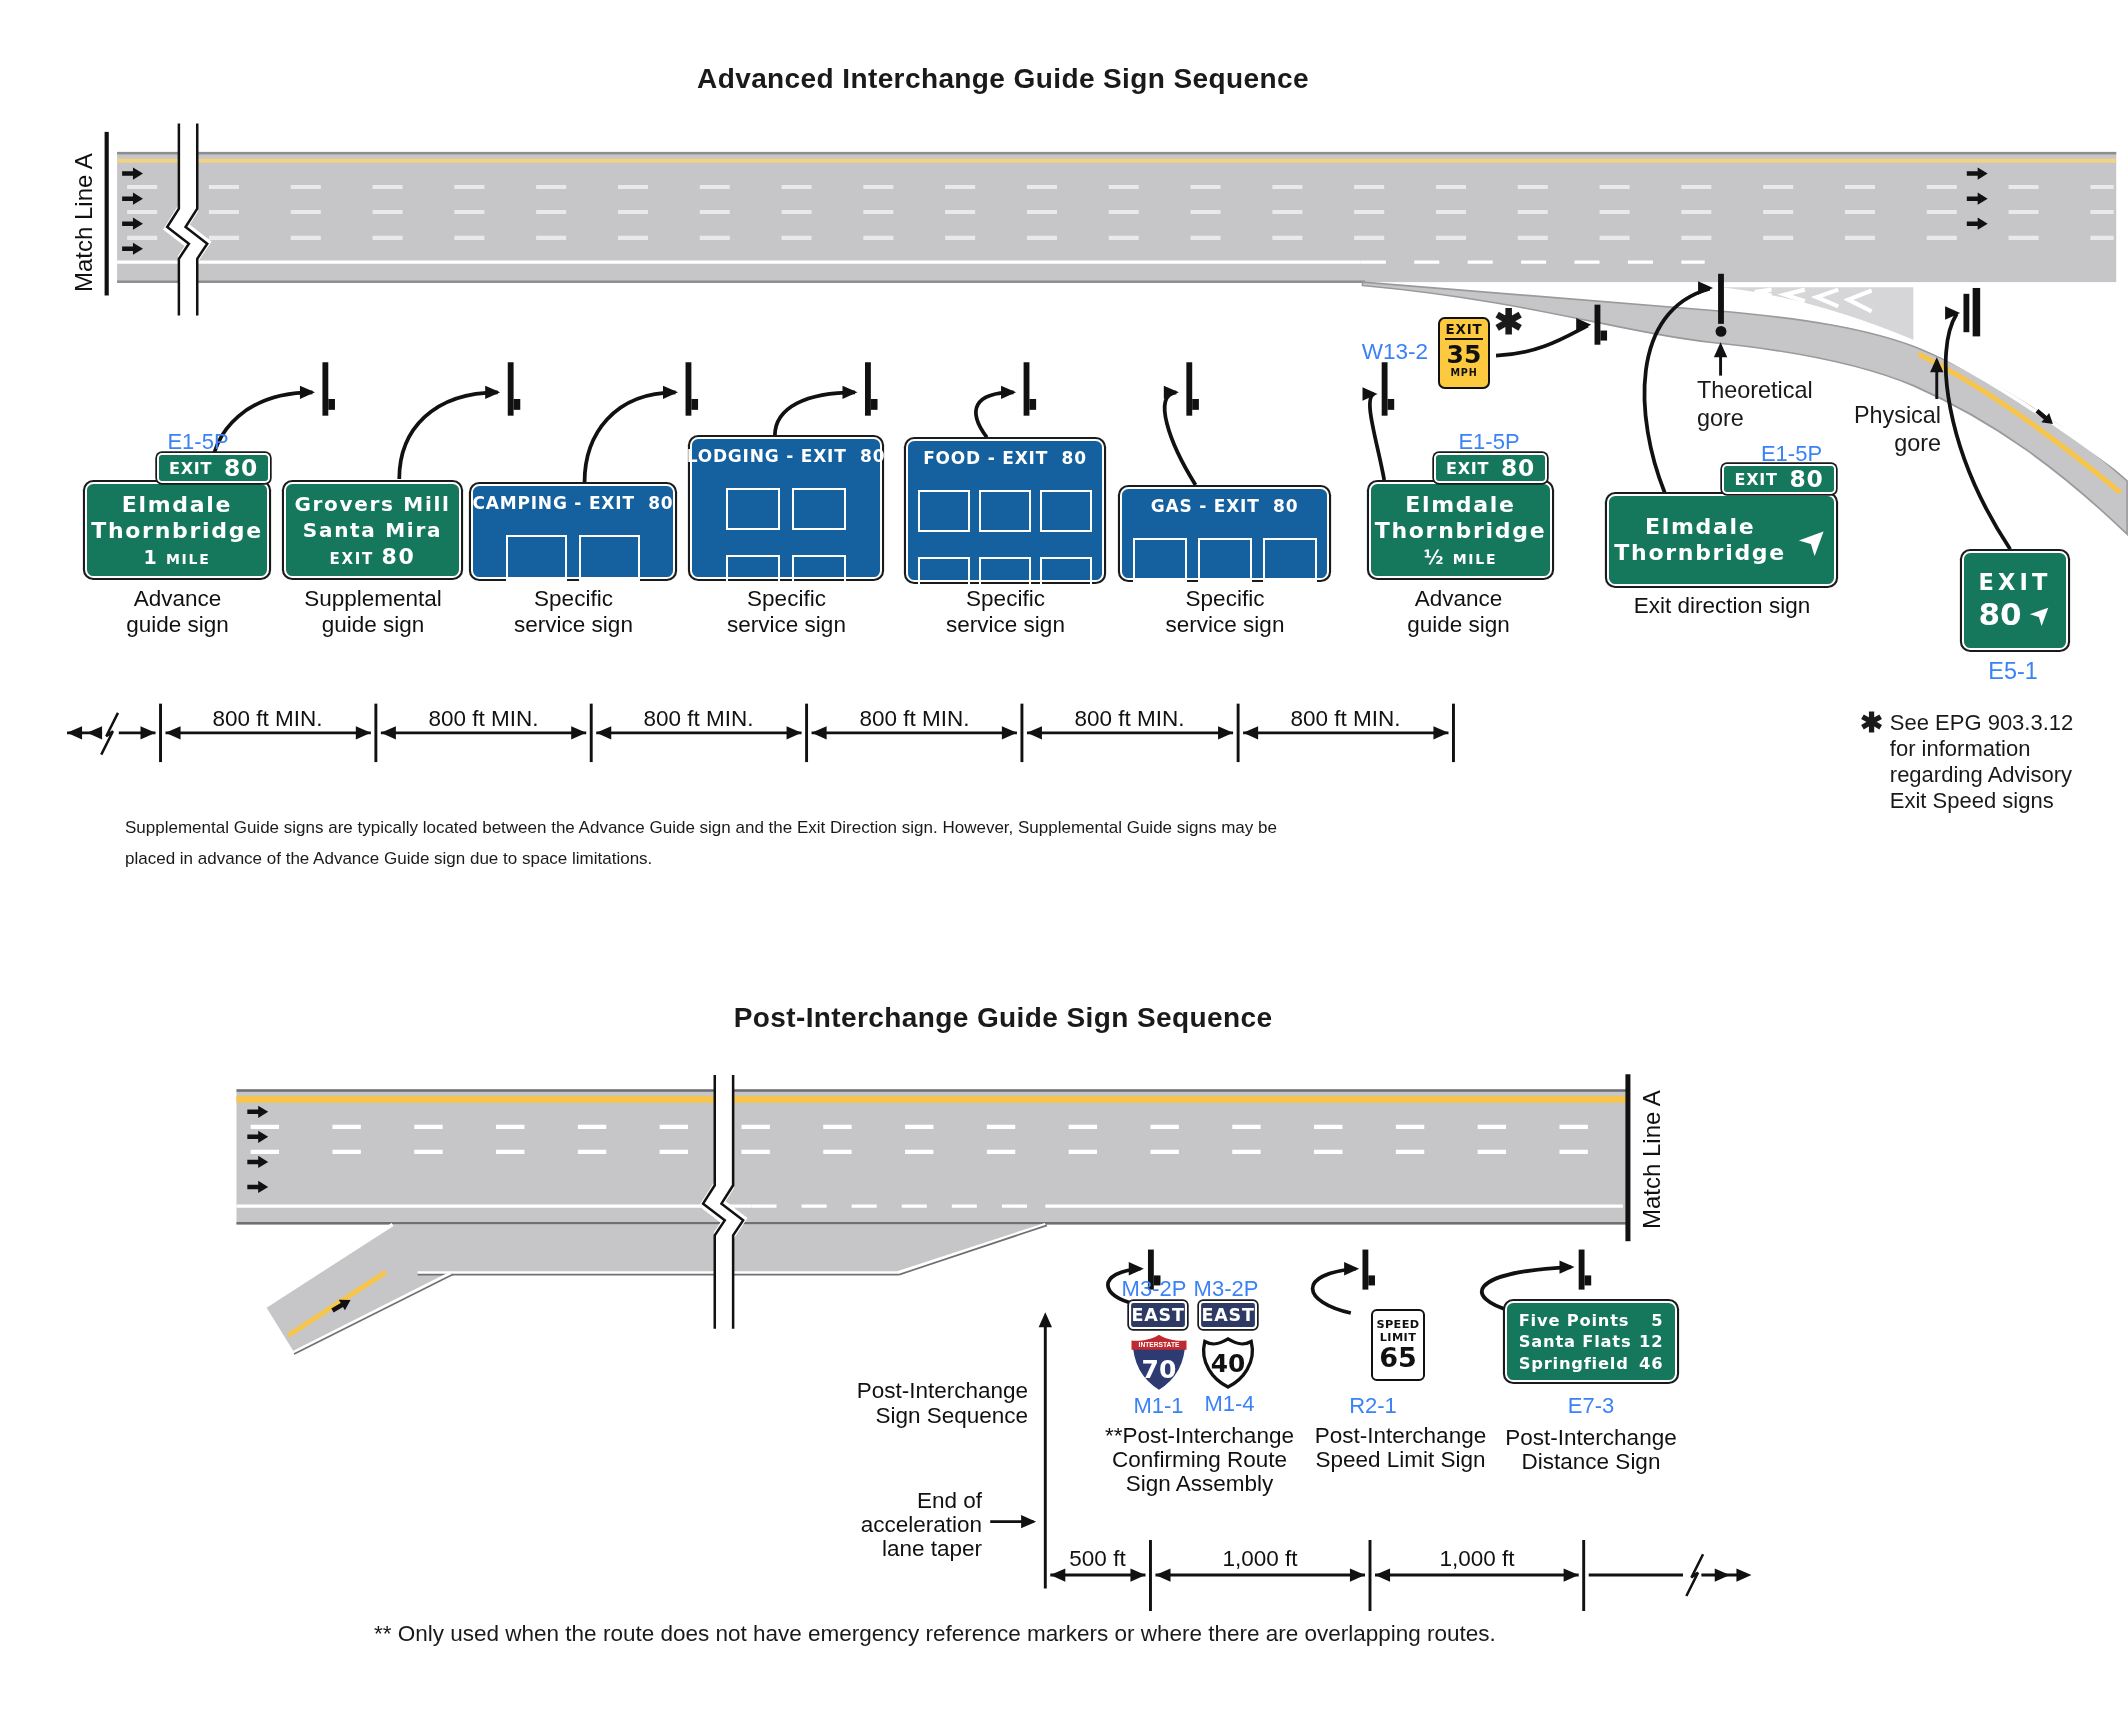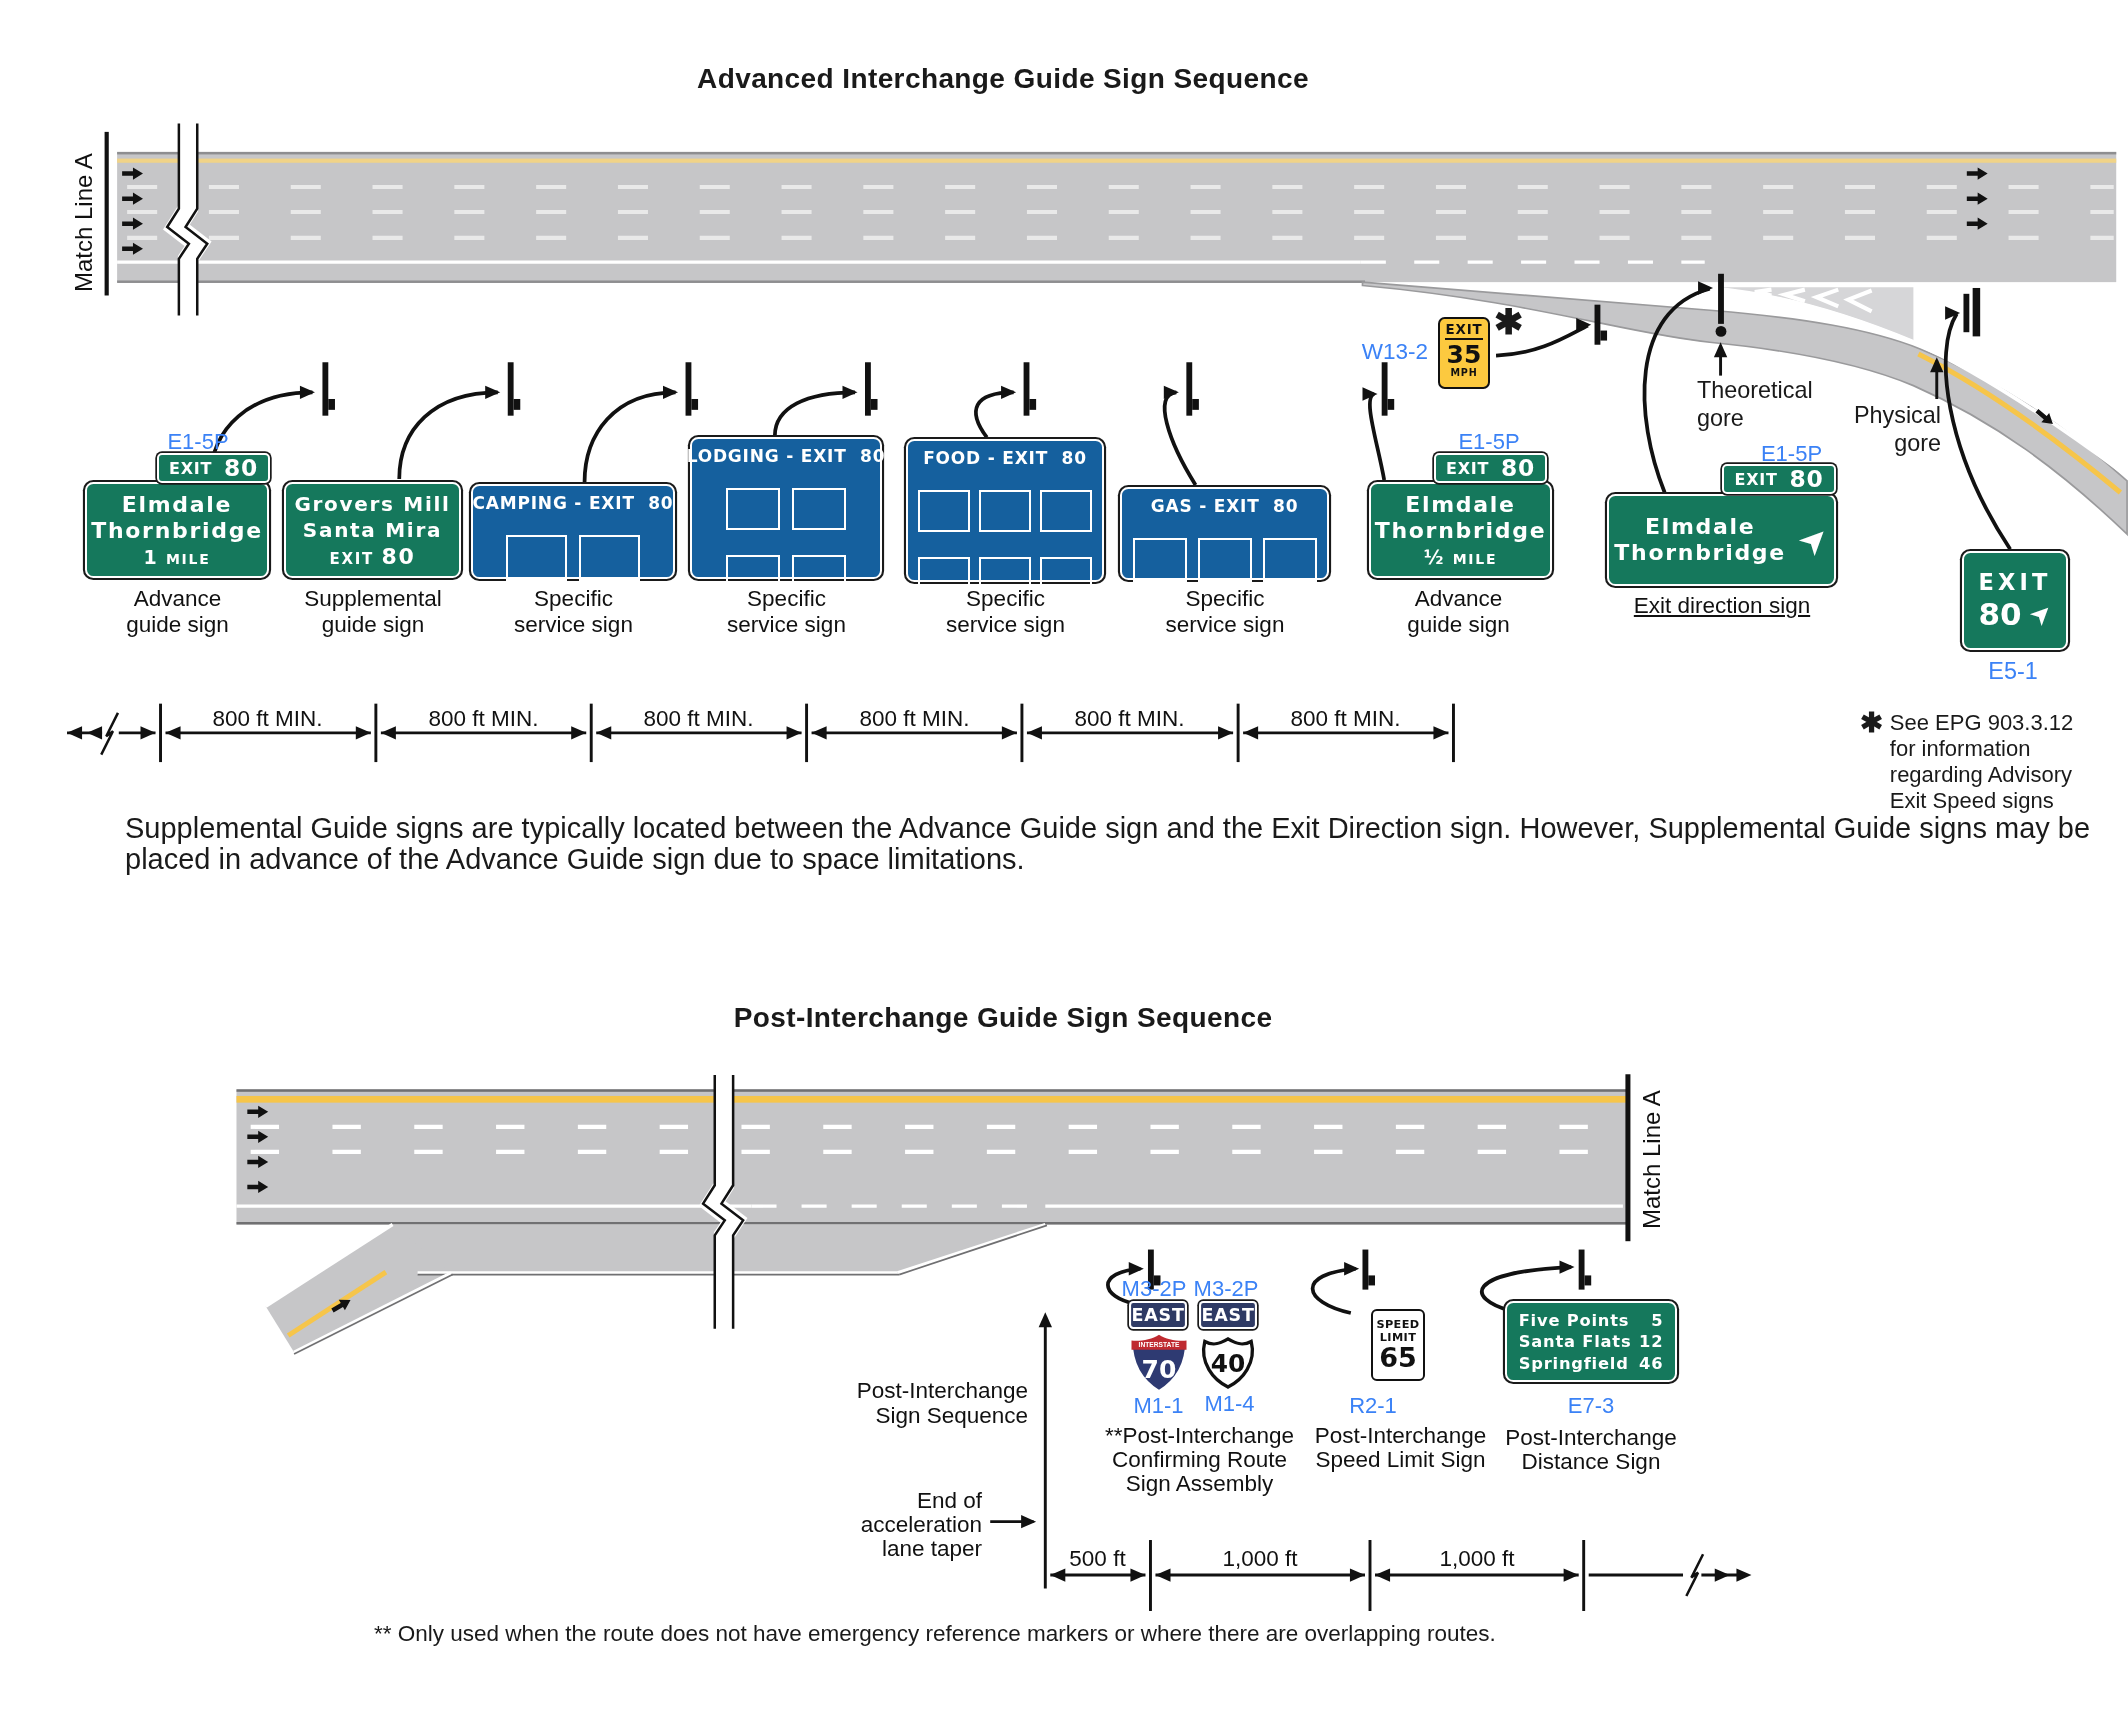--- a/index.html
+++ b/index.html
@@ -41,21 +41,21 @@
         font-family:"DejaVu Sans",sans-serif;font-weight:bold;font-size:17.5px;letter-spacing:0.8px;}
   .rsign{position:absolute;z-index:5;background:#fff;border:2.9px solid #111;border-radius:5.8px;color:#111;
          display:flex;flex-direction:column;align-items:center;justify-content:center;
          font-family:"DejaVu Sans",sans-serif;font-weight:bold;}
   .e73{position:absolute;z-index:5;background:#15785c;border:2.5px solid #fff;box-shadow:0 0 0 2.1px #1a1a1a;
        border-radius:8.3px;color:#fff;display:flex;flex-direction:column;justify-content:center;gap:2.5px;
        font-family:"DejaVu Sans",sans-serif;font-weight:bold;padding:5px 11.7px;box-sizing:border-box;}
   .e73 .row{display:flex;justify-content:space-between;font-size:16.3px;letter-spacing:0.8px;}
   .note{display:flex;gap:6.7px;font-size:22px;line-height:26px;}
   .note .sym{font-size:27.6px;font-weight:bold;line-height:25px;}
-  .para{font-size:29px;line-height:30.5px;white-space:nowrap;}
+  .para{font-size:17px;line-height:30.5px;white-space:nowrap;}
 </style>
 </head>
 <body>
 
 <div id="canvas">
 
 <svg id="roadsvg" width="2129" height="1727" viewBox="0 0 2550 2069">
   <defs>
     <g id="ar">
           <path d="M0 0 L-18 -8 L-18 8 Z" fill="#111"></path>
@@ -412,21 +412,21 @@
   <span class="ex">EXIT</span>
       <span class="num">80</span>
 </div>
 <div class="gsign" style="left:1607px;top:494px;width:225px;height:88px;flex-direction:row;gap:13.4px;">
   <div style="text-align:center;">
     <div class="gl1">Elmdale</div>
     <div class="gl1">Thornbridge</div>
   </div>
   <div class="ne" style="font-size:35px;">➤</div>
 </div>
-<div class="t cap" style="left:1607px;top:593px;width:230px;text-decoration:underline;">Exit direction sign</div>
+<div class="t cap" style="left:1607px;top:593px;width:230px;">Exit direction sign</div>
 
 <div class="gsign" style="left:1962px;top:551px;width:102px;height:95px;">
   <div style="font-size:22.5px;letter-spacing:4.2px;">EXIT</div>
   <div style="display:flex;align-items:center;gap:8.3px;margin-top:1.7px;">
     <span style="font-size:31px;">80</span>
     <span class="ne" style="font-size:26px;">➤</span>
   </div>
 </div>
 <div class="t code" style="left:1962px;top:658px;width:102px;font-size:23.4px;">E5-1</div>
 

